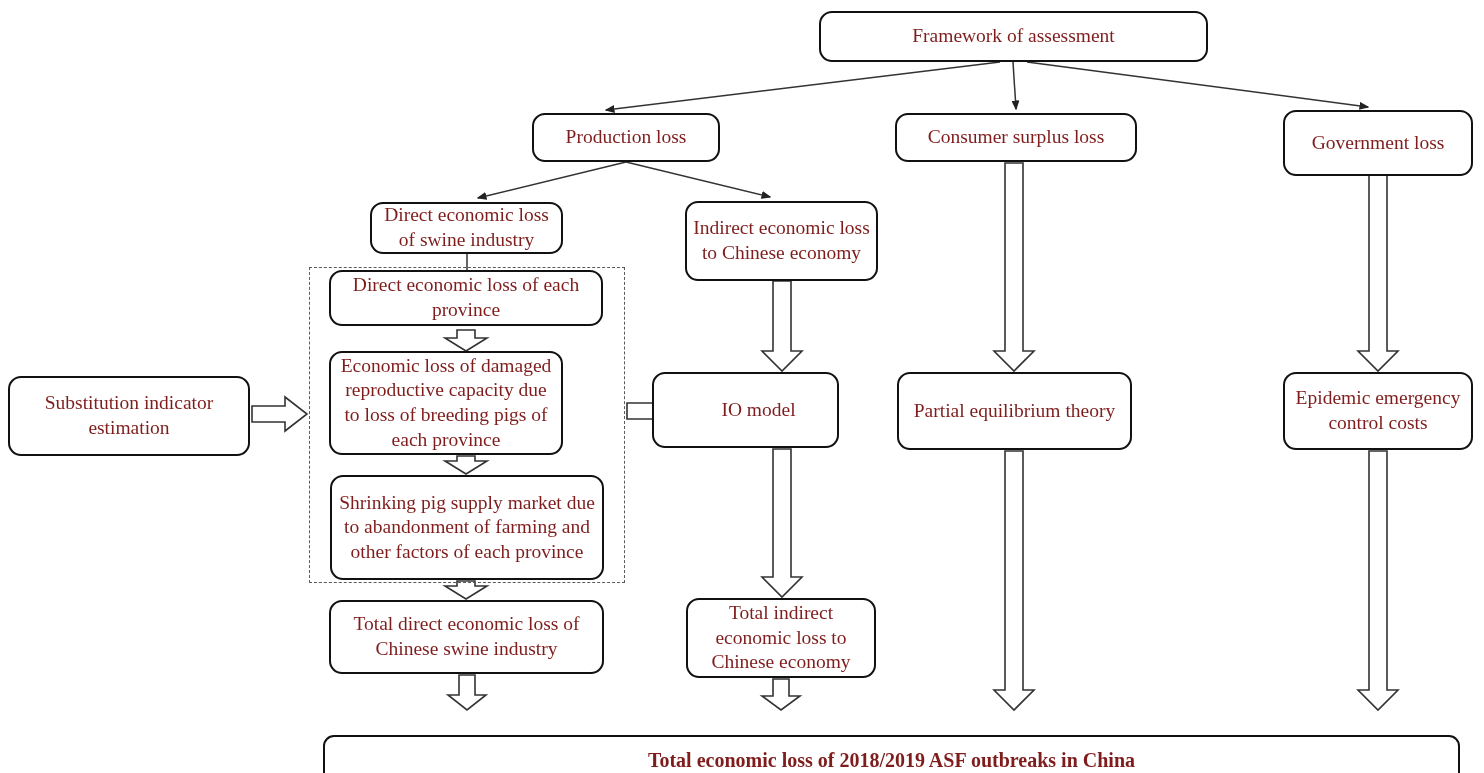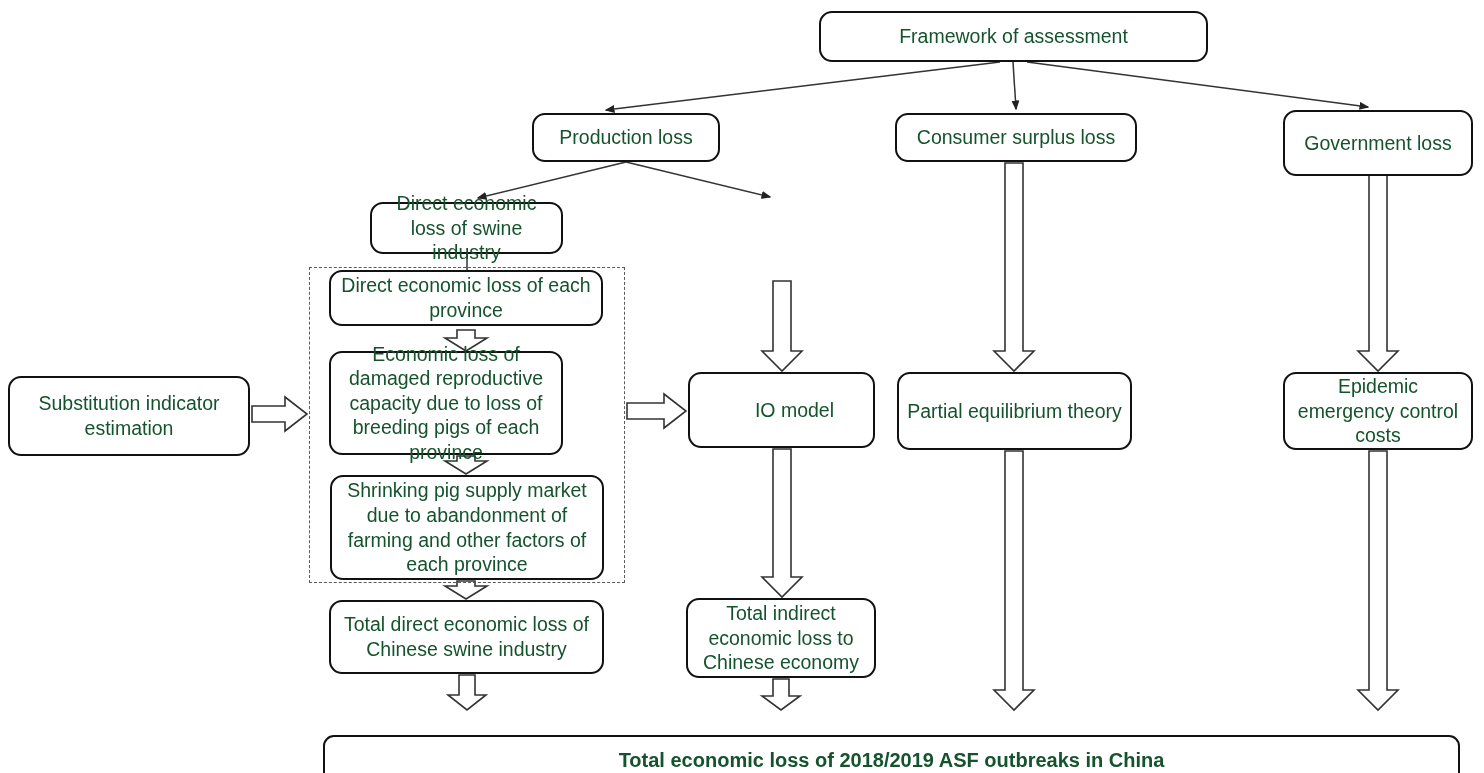--- a/index.html
+++ b/index.html
@@ -1,22 +1,22 @@
 <!DOCTYPE html>
 <html><head>
 <meta charset="utf-8">
 <style>
   html, body { margin: 0; padding: 0; background: #ffffff; }
   .stage {
     position: relative;
     width: 1484px;
     height: 773px;
     background: #ffffff;
-    font-family: Liberation Sans, sans-serif;
-    color: #14532d;
+    font-family: Liberation Serif, serif;
+    color: #7f1d1d;
     overflow: hidden;
   }
   svg.connectors {
     position: absolute;
     left: 0; top: 0;
     width: 1484px; height: 773px;
     z-index: 1;
   }
   .node {
     position: absolute;
@@ -46,21 +46,21 @@
   .n-production   { left: 532px;  top: 113px; width: 188px;  height: 49px;  }
   .n-consumer     { left: 895px;  top: 113px; width: 242px;  height: 49px;  }
   .n-government   { left: 1283px; top: 110px; width: 190px;  height: 66px; text-align: right;  }
   .n-direct-swine { left: 370px;  top: 202px; width: 193px;  height: 52px;  }
   .n-indirect     { left: 685px;  top: 201px; width: 193px;  height: 80px;  }
   .g-dashed       { left: 309px;  top: 267px; width: 316px;  height: 316px; }
   .n-prov-direct  { left: 329px;  top: 270px; width: 274px;  height: 56px;  }
   .n-prov-repro   { left: 329px;  top: 351px; width: 234px;  height: 104px; }
   .n-prov-supply  { left: 330px;  top: 475px; width: 274px;  height: 105px; }
   .n-subst        { left: 8px;    top: 376px; width: 242px;  height: 80px;  }
-  .n-io           { left: 688px;  top: 372px; width: 187px;  height: 76px; padding-left: 32px;  }
+  .n-io           { left: 652px;  top: 372px; width: 187px;  height: 76px; padding-left: 32px;  }
   .n-partial      { left: 897px;  top: 372px; width: 235px;  height: 78px;  }
   .n-epidemic     { left: 1283px; top: 372px; width: 190px;  height: 78px;  }
   .n-total-direct { left: 329px;  top: 600px; width: 275px;  height: 74px;  }
   .n-total-indir  { left: 686px;  top: 598px; width: 190px;  height: 80px;  }
   .n-total-loss   { left: 323px;  top: 711px; width: 1137px; height: 51px; margin-top: 24px;  }
 </style>
 </head>
 <body>
 
 <div class="stage">
@@ -106,20 +106,21 @@
     </g>
   </svg>
 
   <div class="dashed-group g-dashed"></div>
 
   <div class="node n-framework">Framework of assessment</div>
   <div class="node n-production">Production loss</div>
   <div class="node n-consumer">Consumer surplus loss</div>
   <div class="node n-government">Government loss</div>
   <div class="node n-direct-swine">Direct economic loss of swine industry</div>
+  <div class="node n-indirect">Indirect economic loss to Chinese economy</div>
   <div class="node n-prov-direct">Direct economic loss of each province</div>
   <div class="node n-prov-repro">Economic loss of damaged reproductive capacity due to loss of breeding pigs of each province</div>
   <div class="node n-prov-supply">Shrinking pig supply market due to abandonment of farming and other factors of each province</div>
   <div class="node n-subst">Substitution indicator estimation</div>
   <div class="node n-io">IO model</div>
   <div class="node n-partial">Partial equilibrium theory</div>
   <div class="node n-epidemic">Epidemic emergency control costs</div>
   <div class="node n-total-direct">Total direct economic loss of Chinese swine industry</div>
   <div class="node n-total-indir">Total indirect economic loss to Chinese economy</div>
   <div class="node bar n-total-loss">Total economic loss of 2018/2019 ASF outbreaks in China</div>

